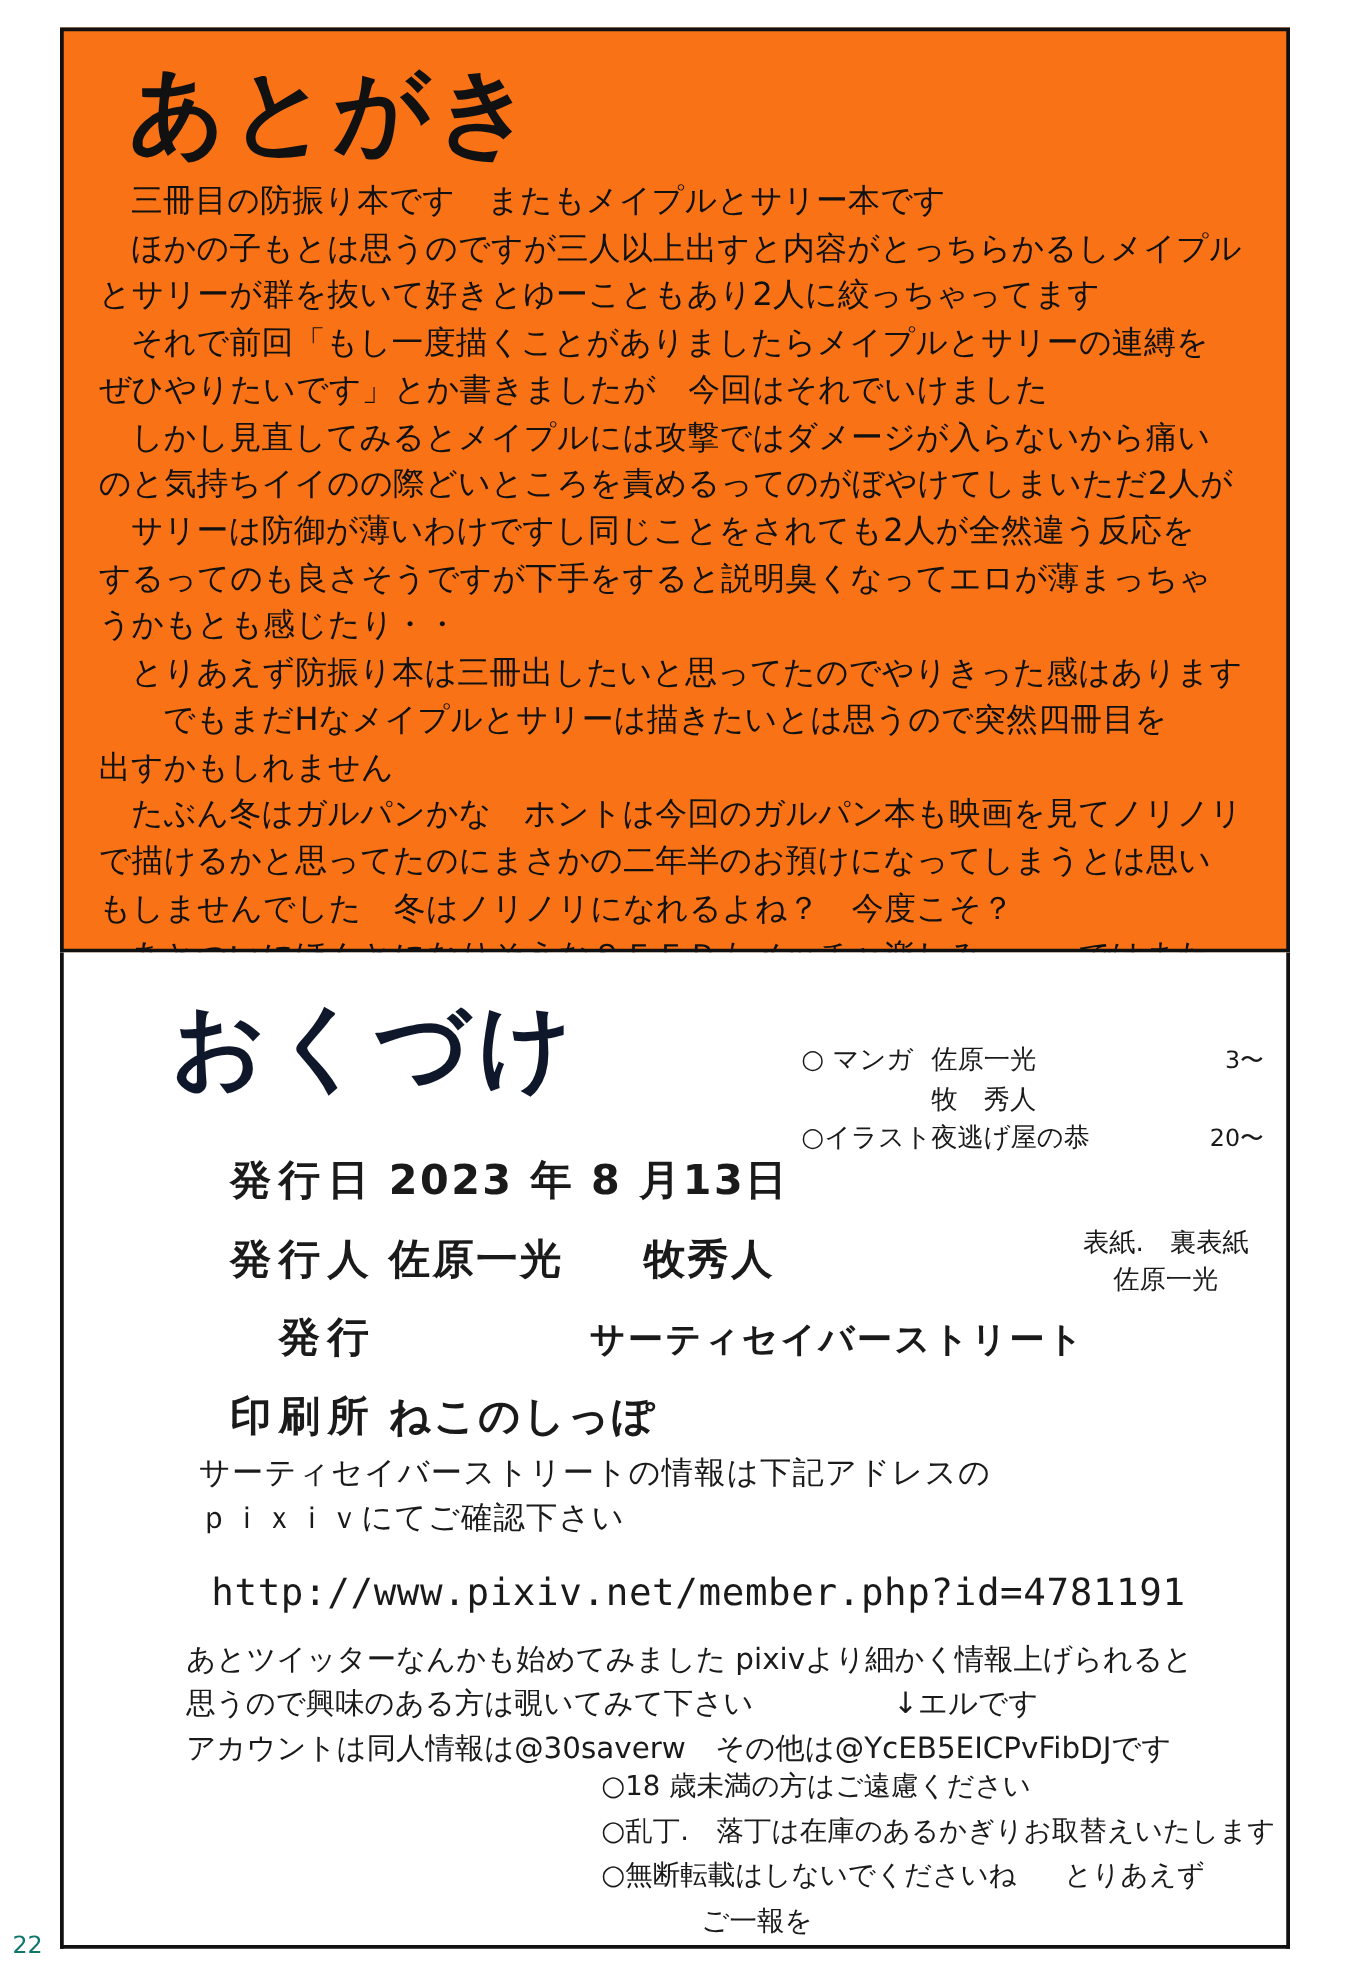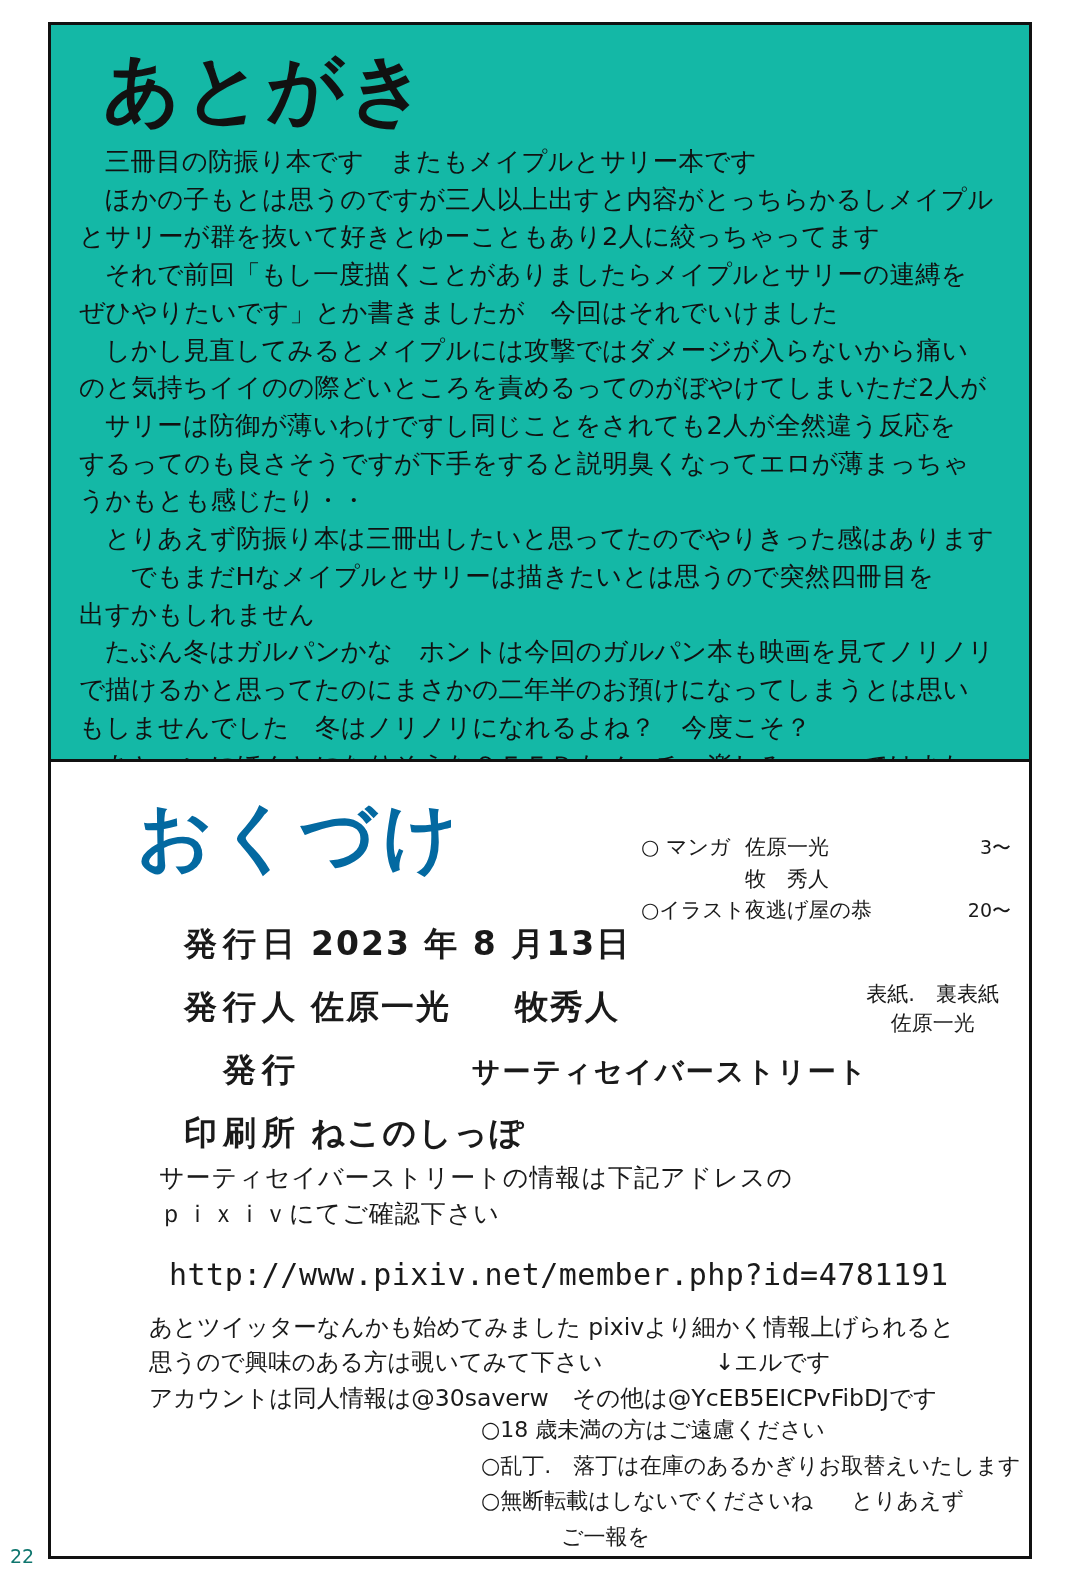--- a/index.html
+++ b/index.html
@@ -18,21 +18,21 @@
 
   
   #afterword-panel {
     position: absolute;
     left: 48px;
     top: 22px;
     width: 984px;
     height: 740px;
     border: 3px solid #111;
     box-sizing: border-box;
-    background: #14b8a6;
+    background: #f97316;
   }
 
   #afterword-title {
     font-size: 76px;
     line-height: 1.0;
     font-weight: bold;
     letter-spacing: 4px;
     margin: 26px 0 0 52px;
     color: #111;
     font-family: "DejaVu Sans", sans-serif;
@@ -63,21 +63,21 @@
     background: #fff;
   }
 
   #colophon-title {
     position: absolute;
     left: 86px;
     top: 26px;
     font-size: 74px;
     font-weight: bold;
     letter-spacing: 6px;
-    color: #0369a1;
+    color: #0f172a;
   }
 
   
   #credits {
     position: absolute;
     right: 18px;
     top: 22px;
     width: 370px;
     font-size: 21px;
     line-height: 1.5;

